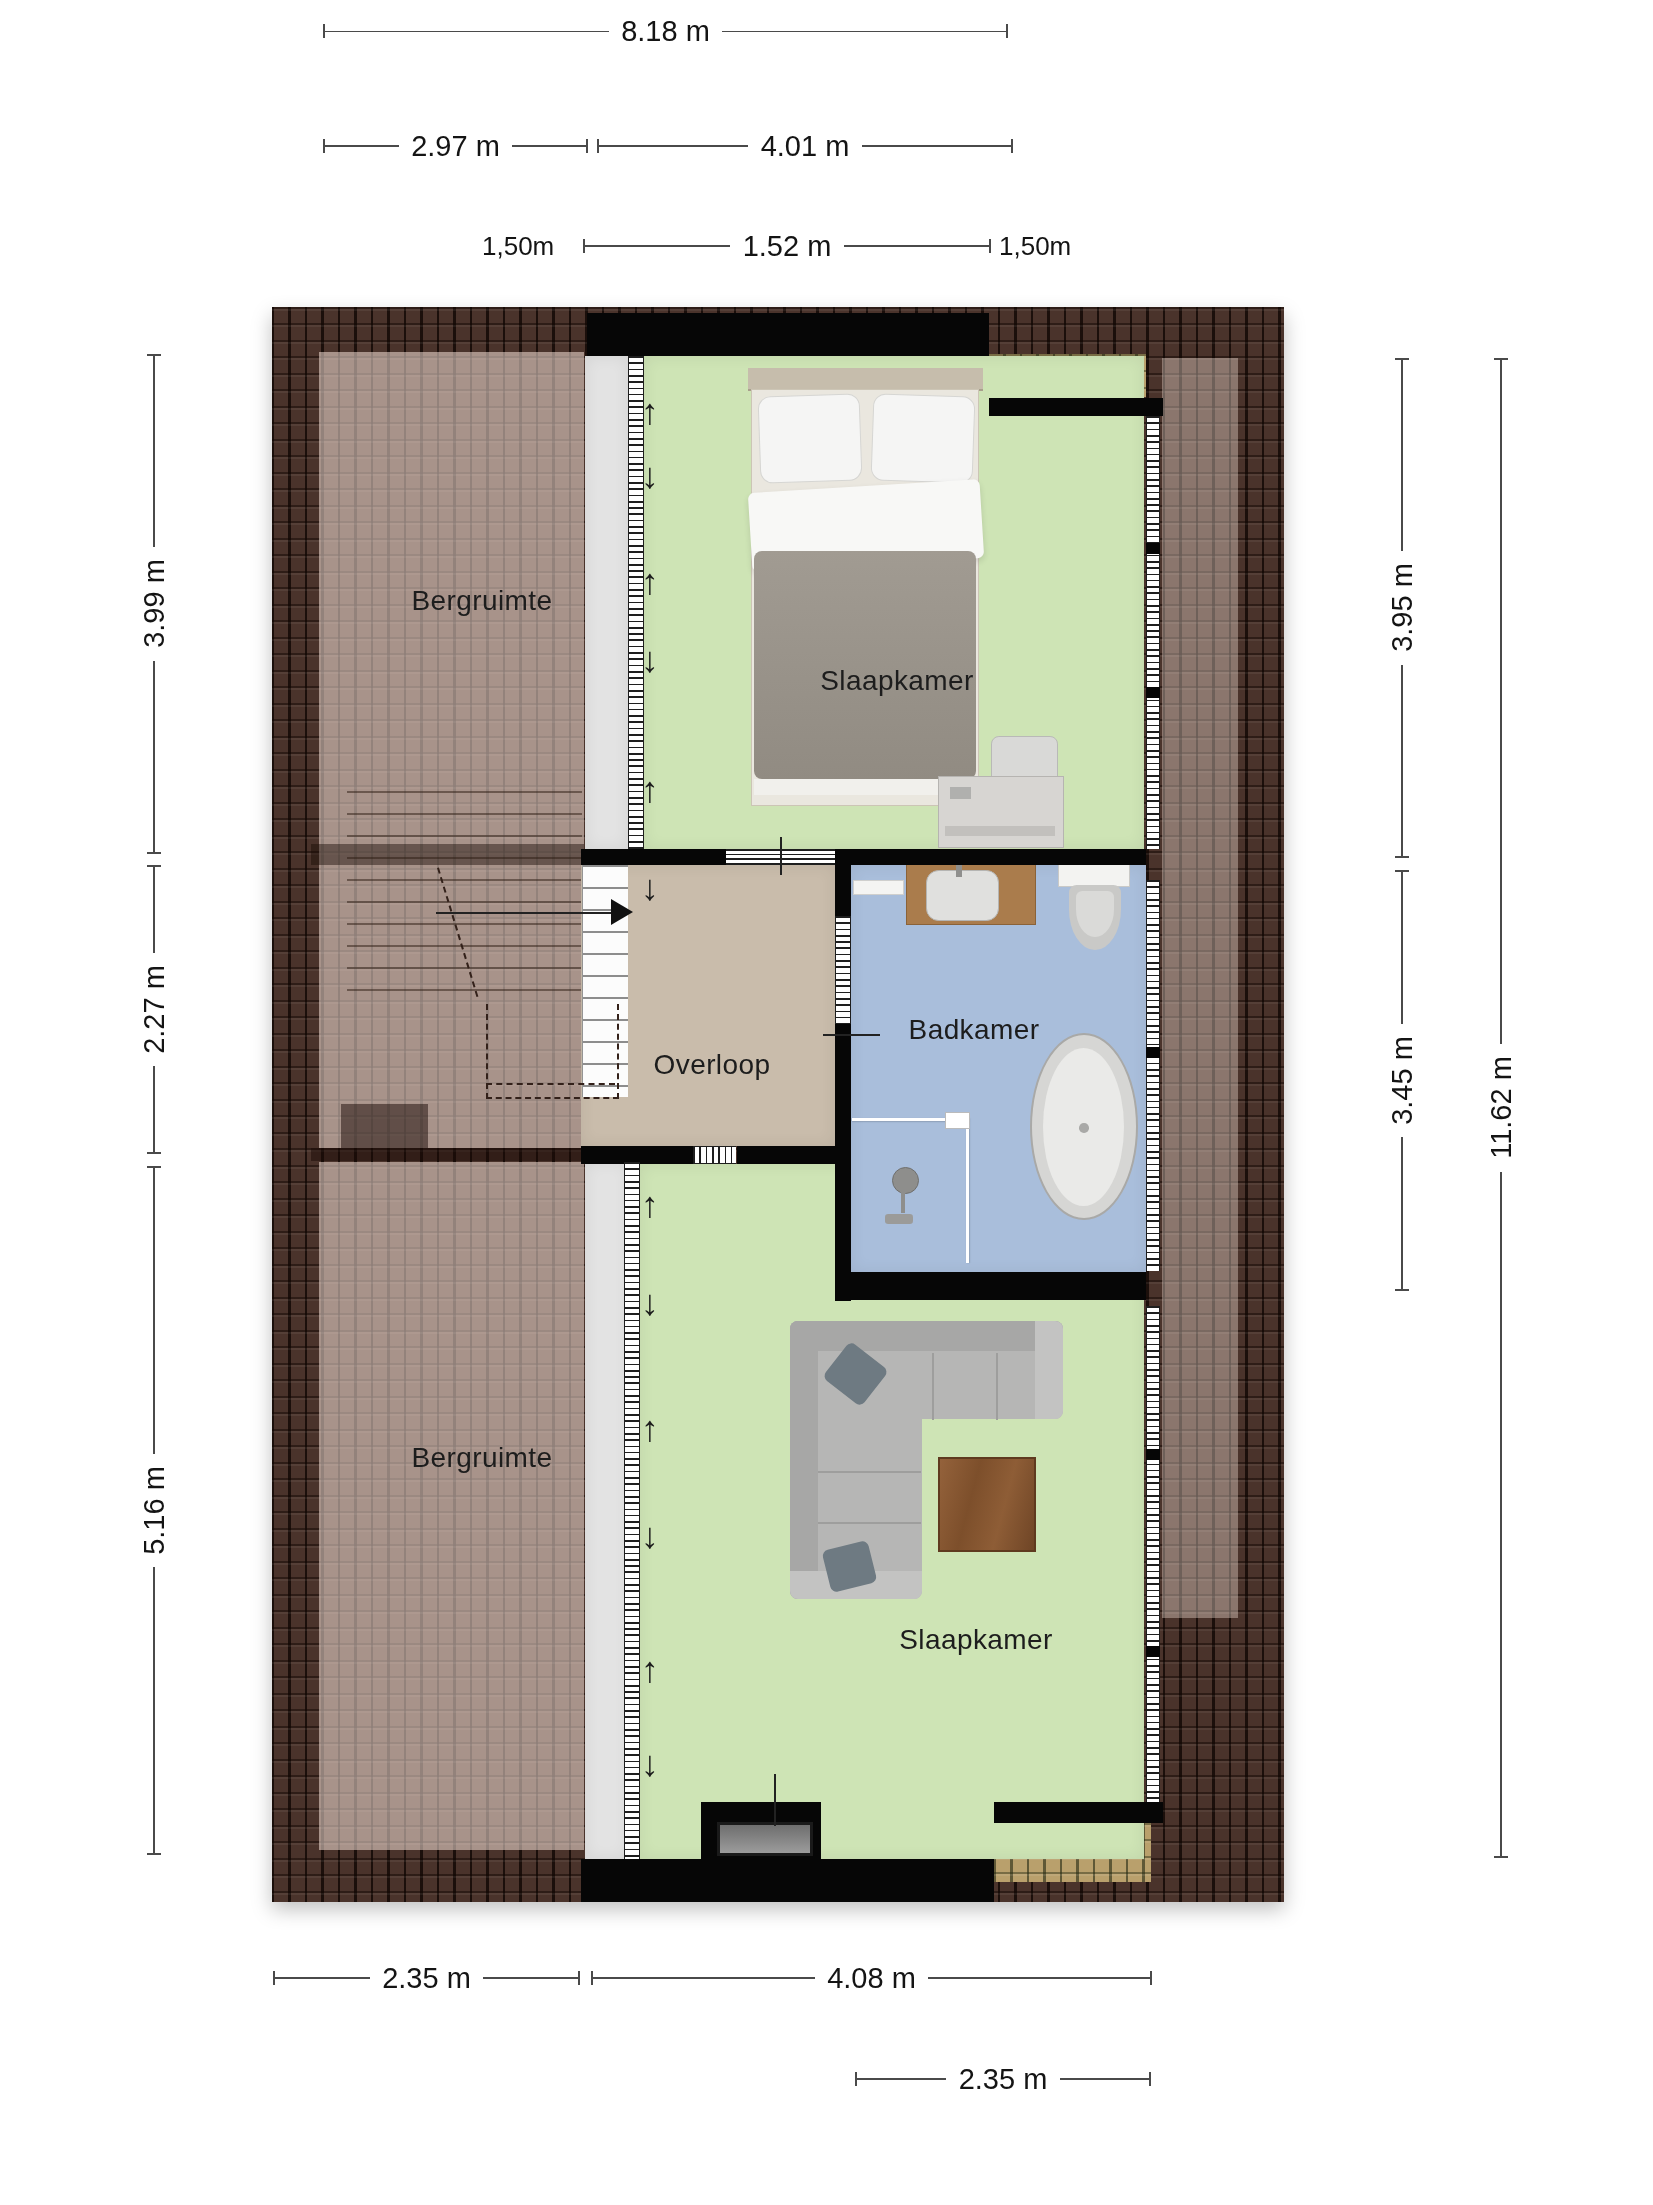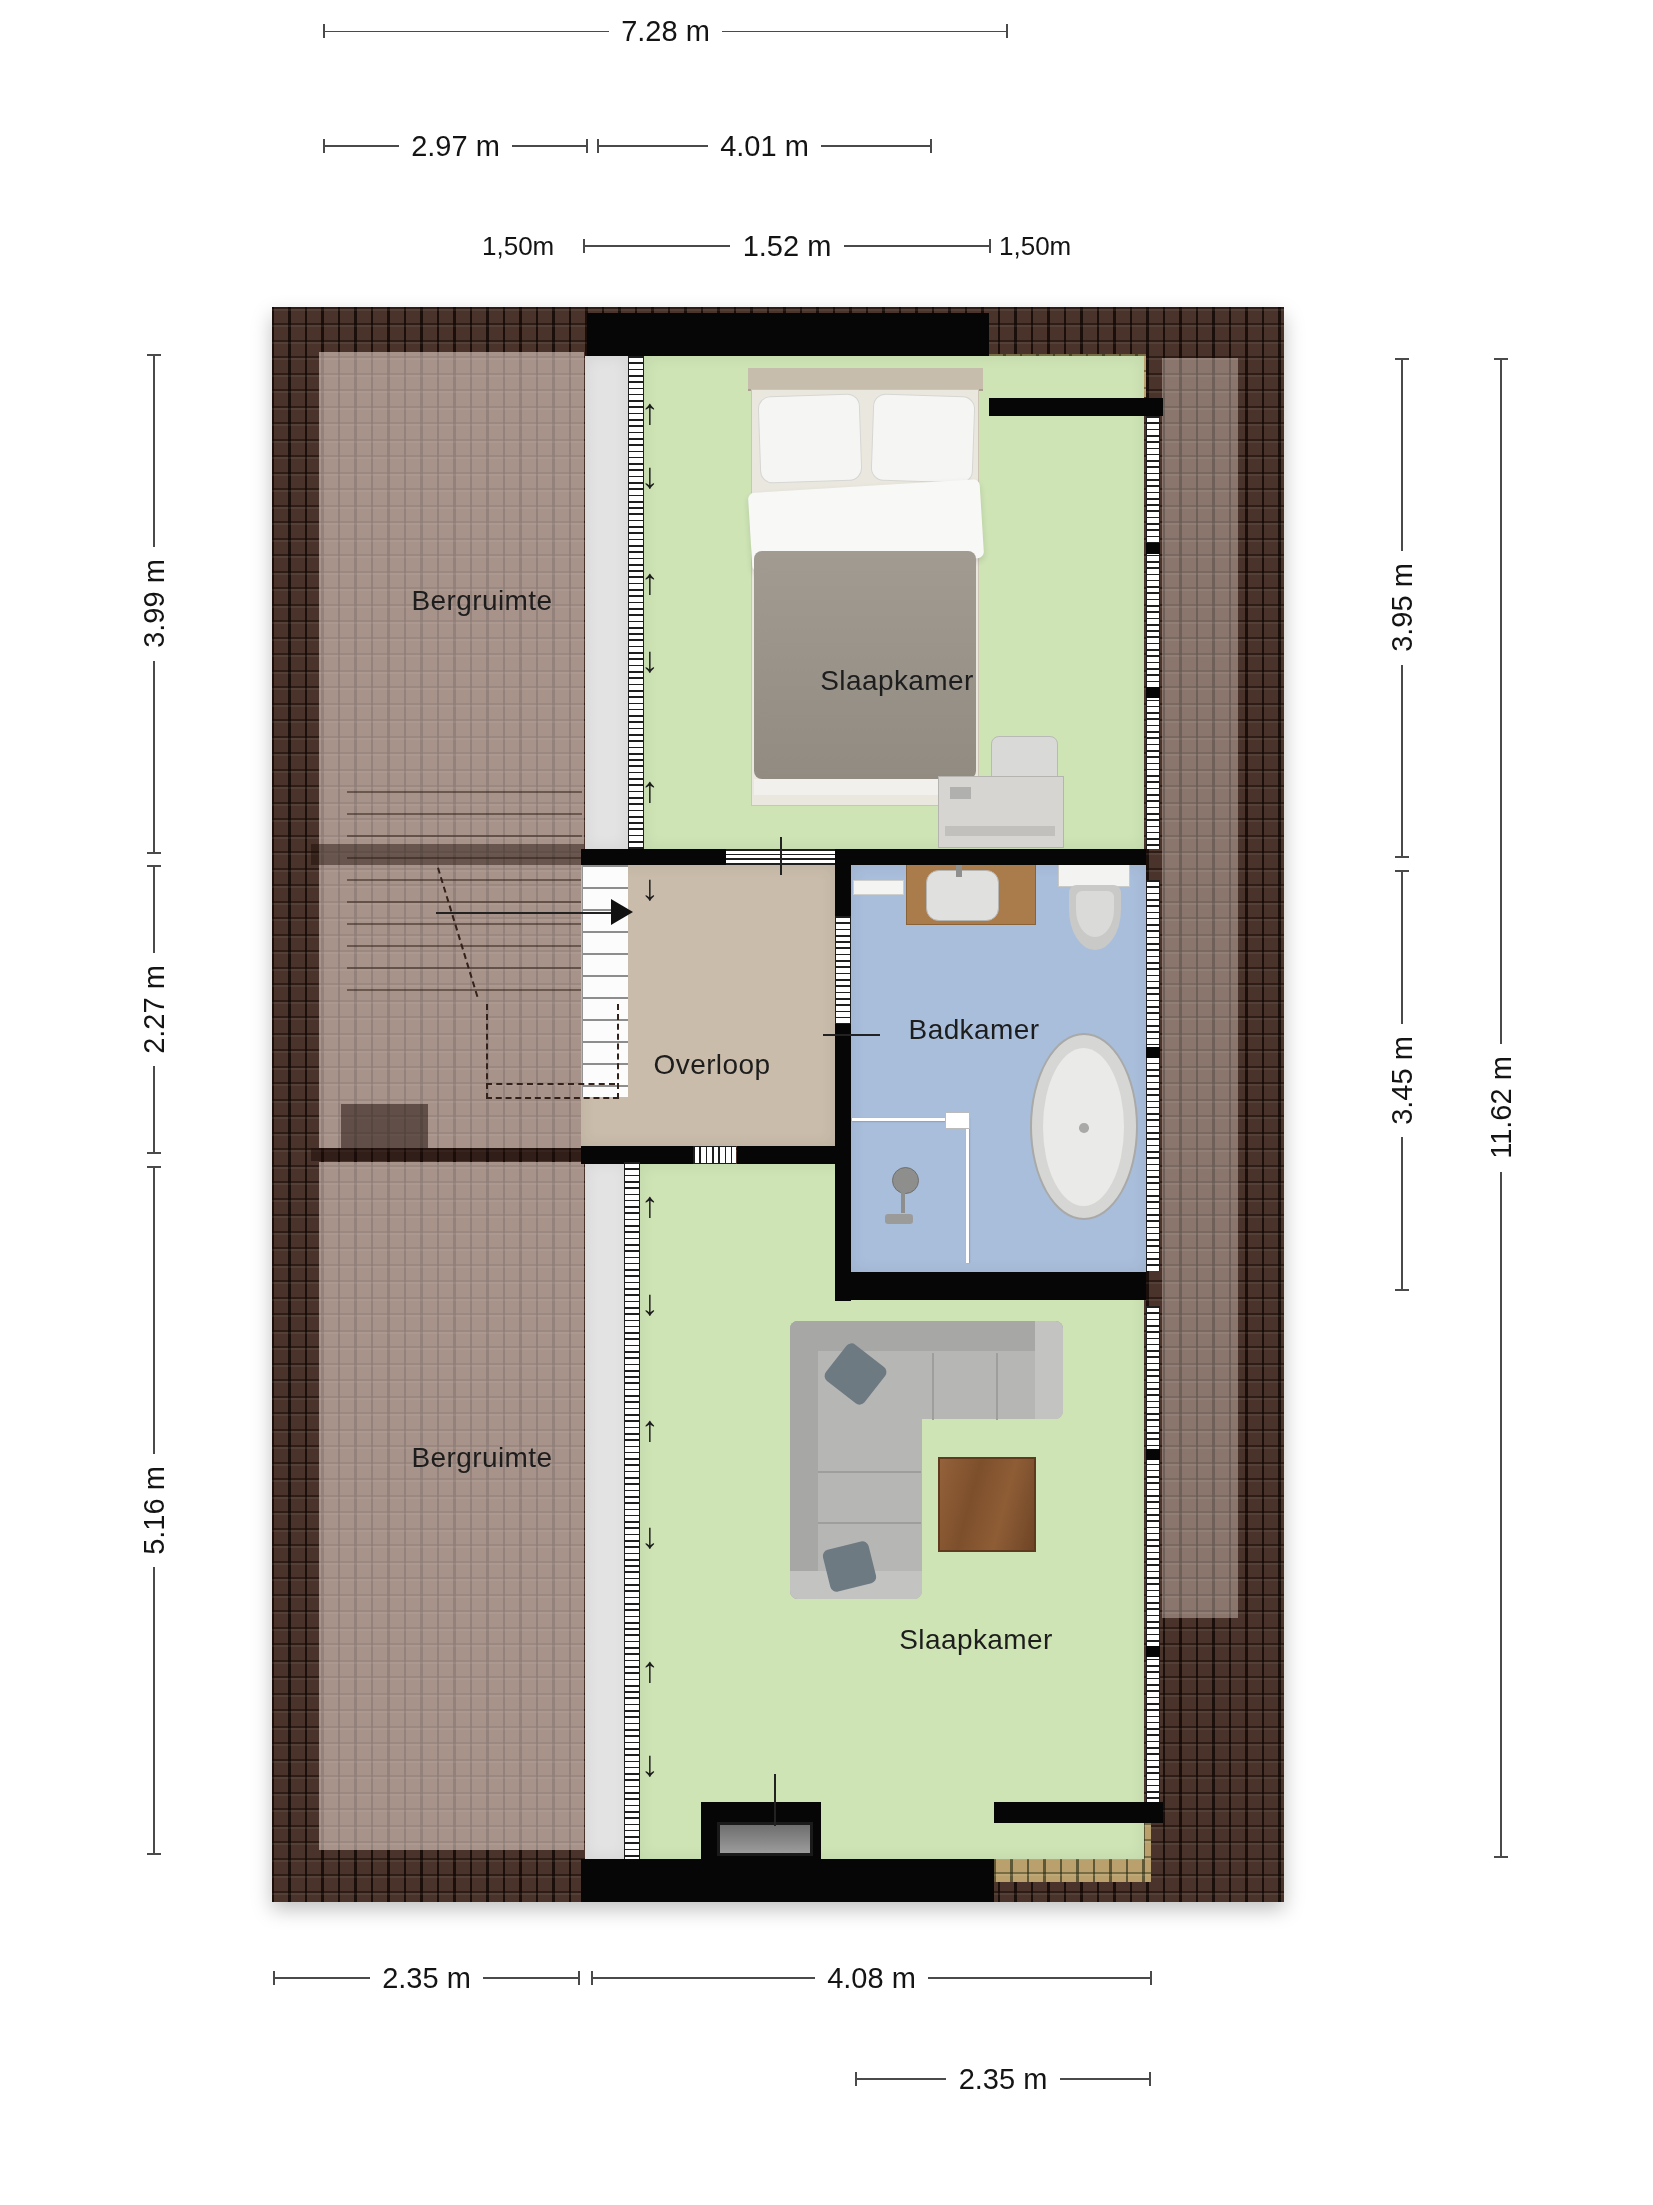--- a/index.html
+++ b/index.html
@@ -42,32 +42,32 @@
   .mark{position:absolute;background:#222;}
   
   .fur{position:absolute;}
 </style>
 </head>
 <body>
 
 <div class="dim-h" style="left:323px;top:17.3px;width:685px">
   <span class="tick"></span>
     <span class="dline"></span>
-  <span class="dlabel">7.28 m</span>
+  <span class="dlabel">8.18 m</span>
   <span class="dline"></span>
     <span class="tick"></span>
 </div>
 <div class="dim-h" style="left:323px;top:132px;width:265px">
   <span class="tick"></span>
     <span class="dline"></span>
   <span class="dlabel">2.97 m</span>
   <span class="dline"></span>
     <span class="tick"></span>
 </div>
-<div class="dim-h" style="left:597px;top:132px;width:335px">
+<div class="dim-h" style="left:597px;top:132px;width:416px">
   <span class="tick"></span>
     <span class="dline"></span>
   <span class="dlabel">4.01 m</span>
   <span class="dline"></span>
     <span class="tick"></span>
 </div>
 <span class="dim-text" style="left:482px;top:233px">1,50m</span>
 <div class="dim-h" style="left:583px;top:232px;width:408px">
   <span class="tick"></span>
     <span class="dline"></span>

